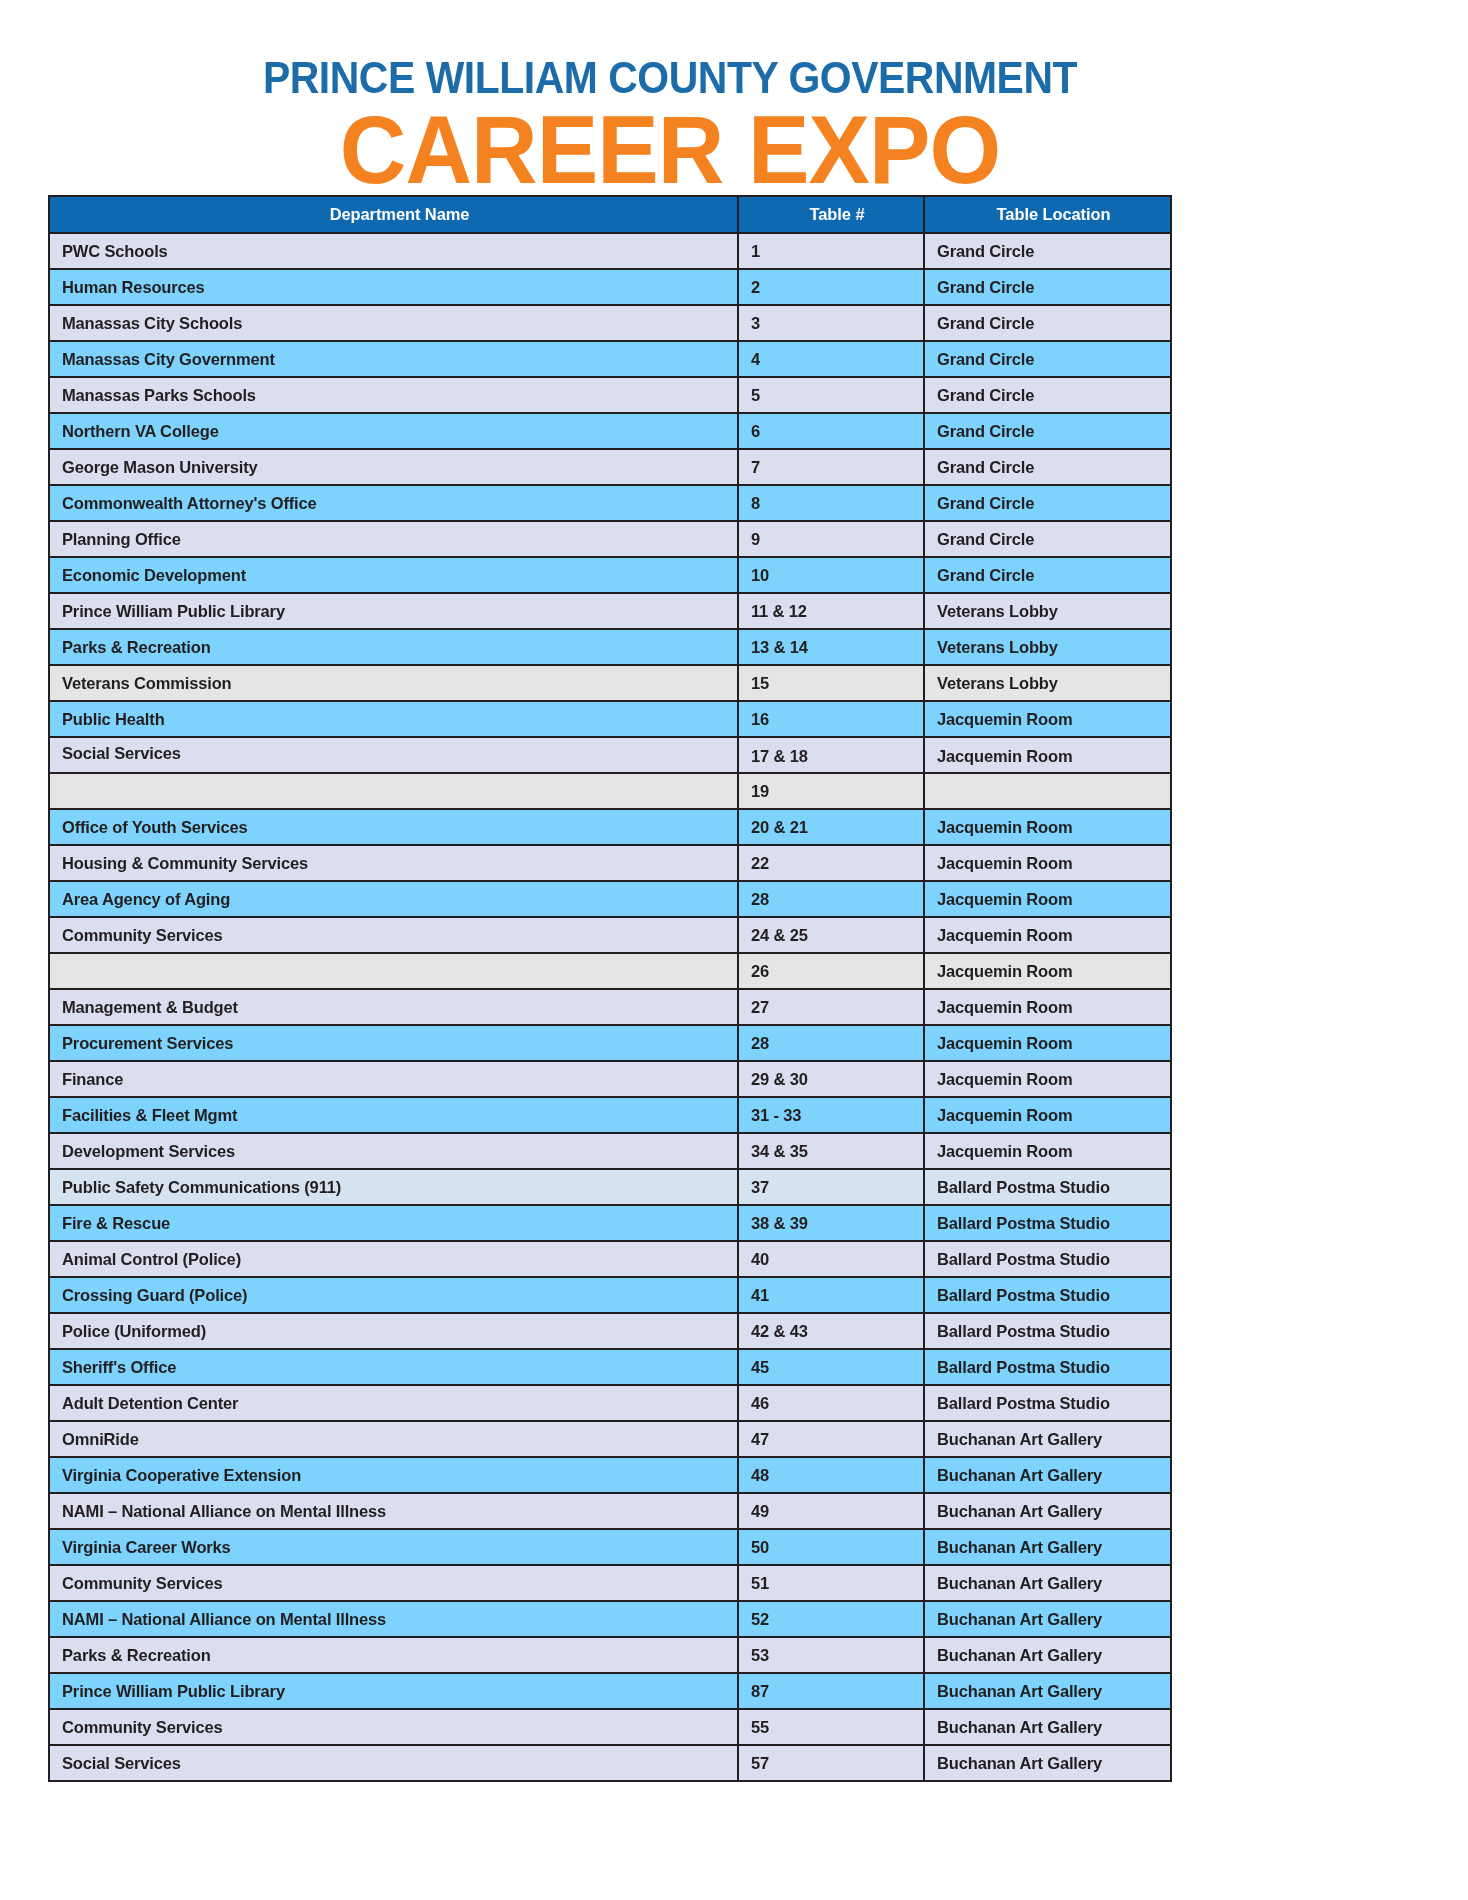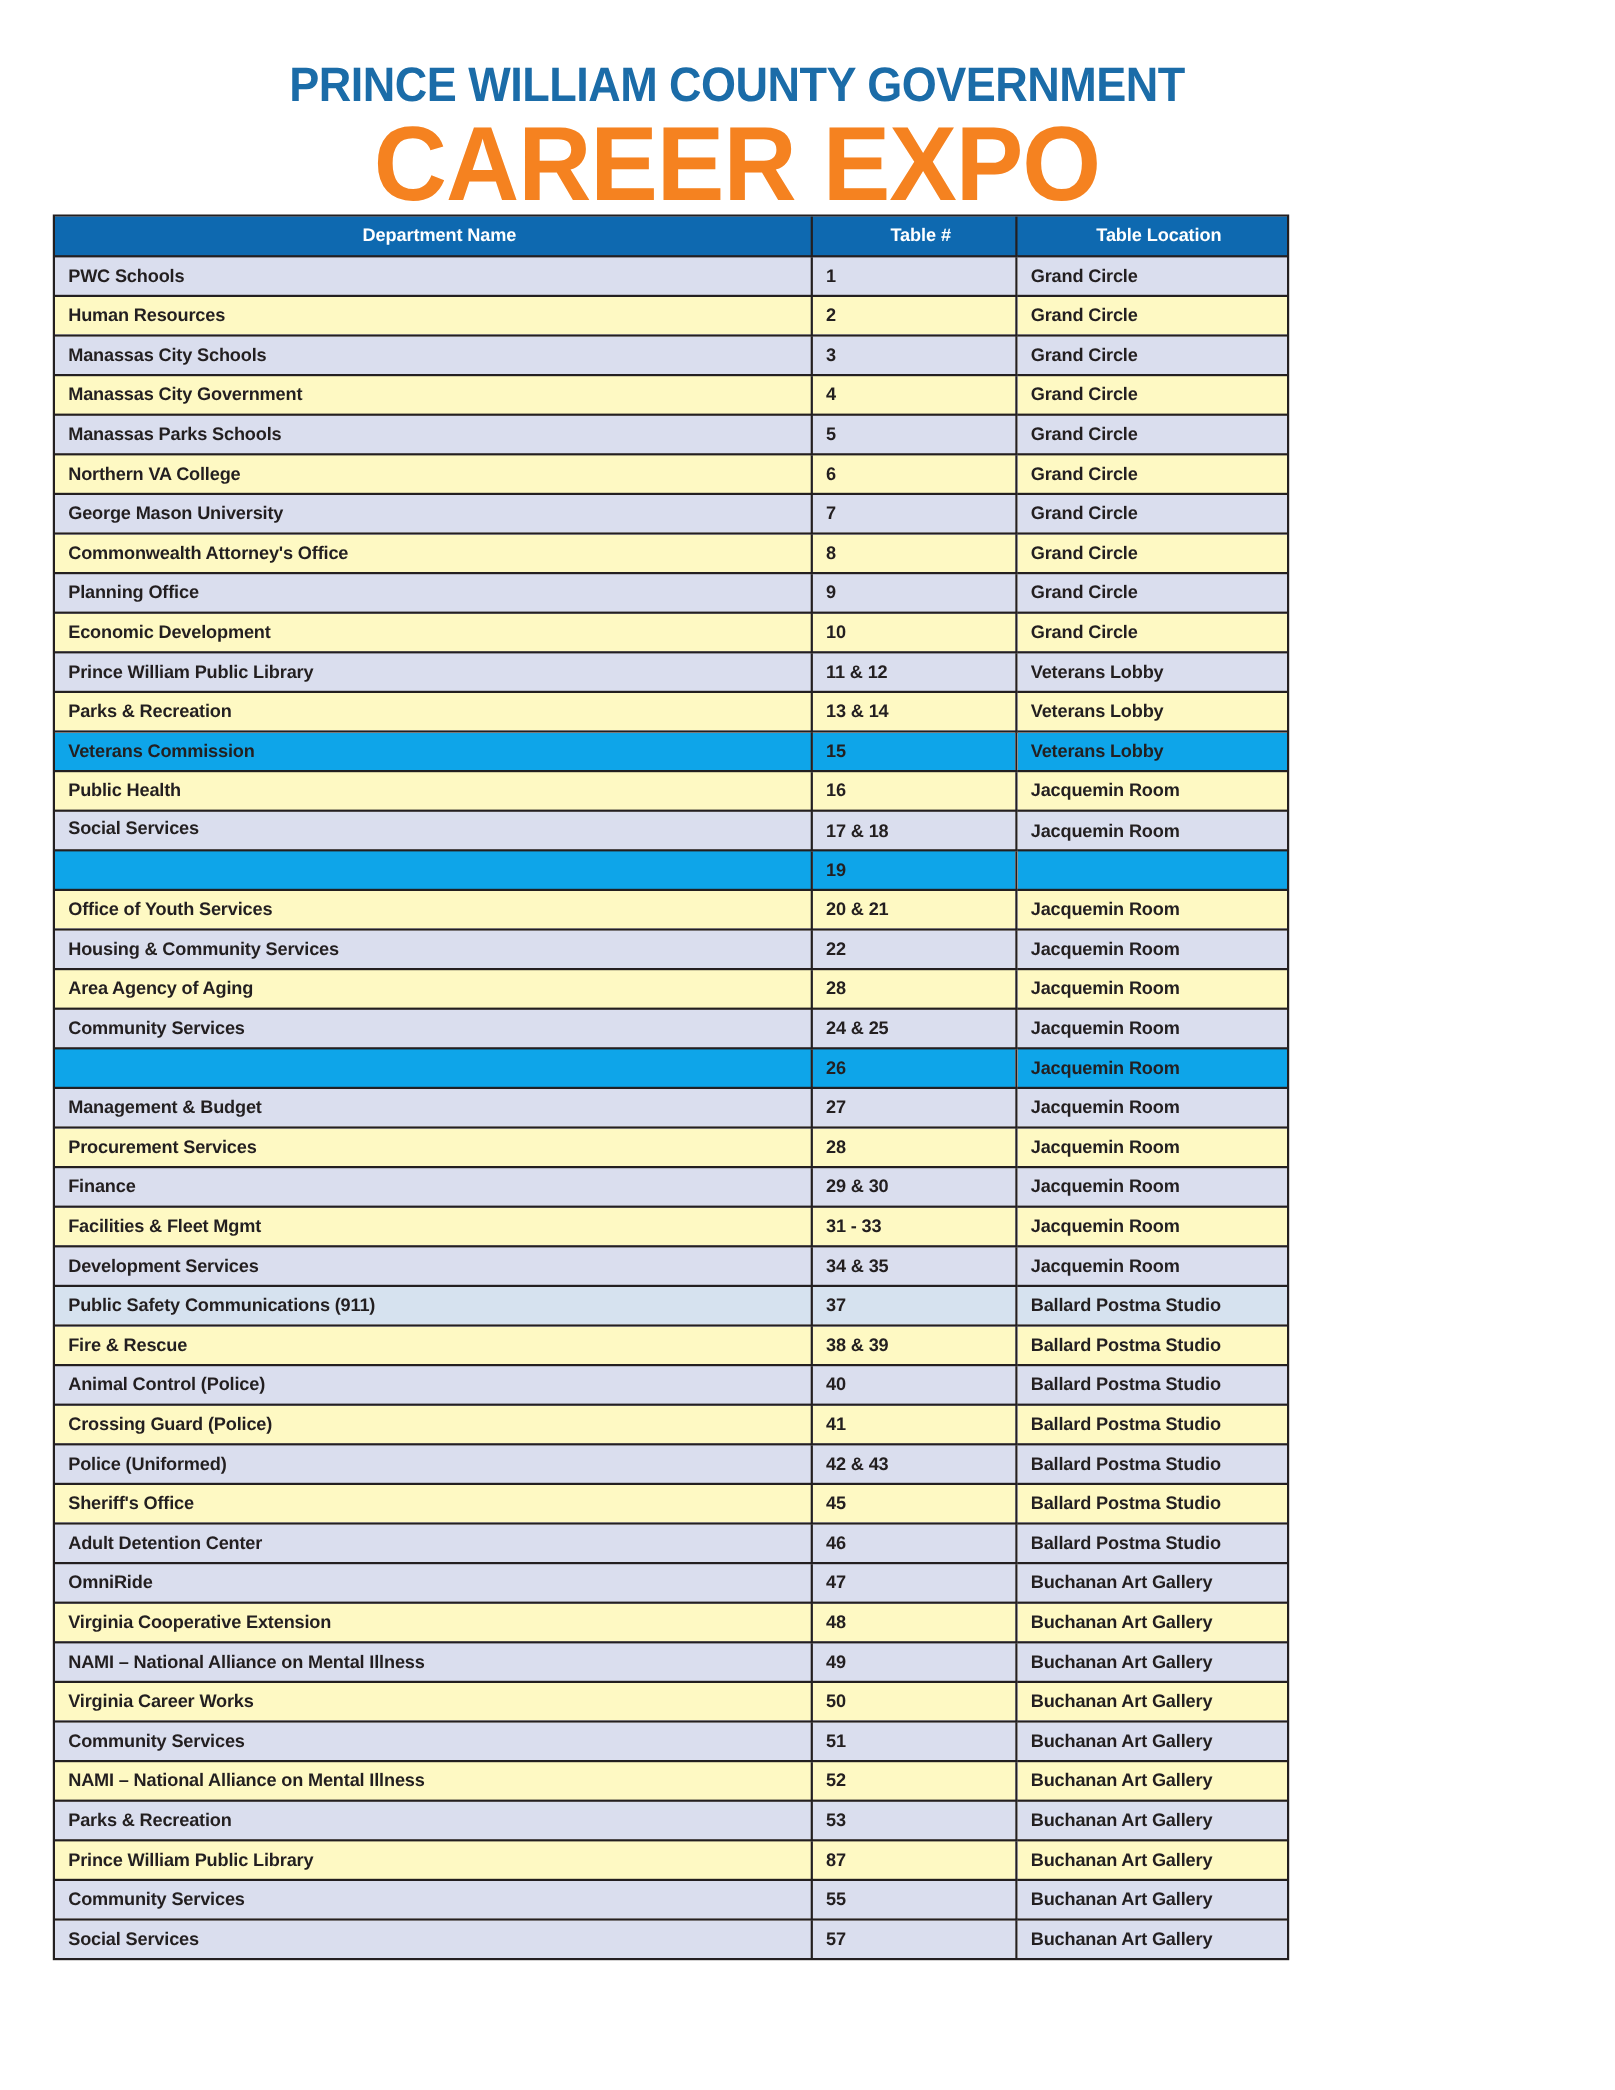--- a/index.html
+++ b/index.html
@@ -98,22 +98,22 @@
     letter-spacing: -0.15px;
     height: 22px;
     white-space: nowrap;
     overflow: hidden;
   }
   table.expo tbody td:last-child { border-right: none; }
   table.expo tbody tr:last-child td { border-bottom: none; }
 
   
   tr.bg-blue  td { background: #DADEEE; }
-  tr.bg-peach td { background: #fef9c3; }
-  tr.bg-white td { background: #0ea5e9; }
+  tr.bg-peach td { background: #7dd3fc; }
+  tr.bg-white td { background: #e5e5e5; }
   tr.bg-blue2 td { background: #D6E2EF; }
 
   
   tr.indent td { padding-left: 22px; }
 
   
   tr.tall td { height: 48px; }
   tr.tall td.top  { vertical-align: top;    padding-top: 6px; }
   tr.tall td.bot  { vertical-align: bottom; padding-bottom: 6px; }
 

